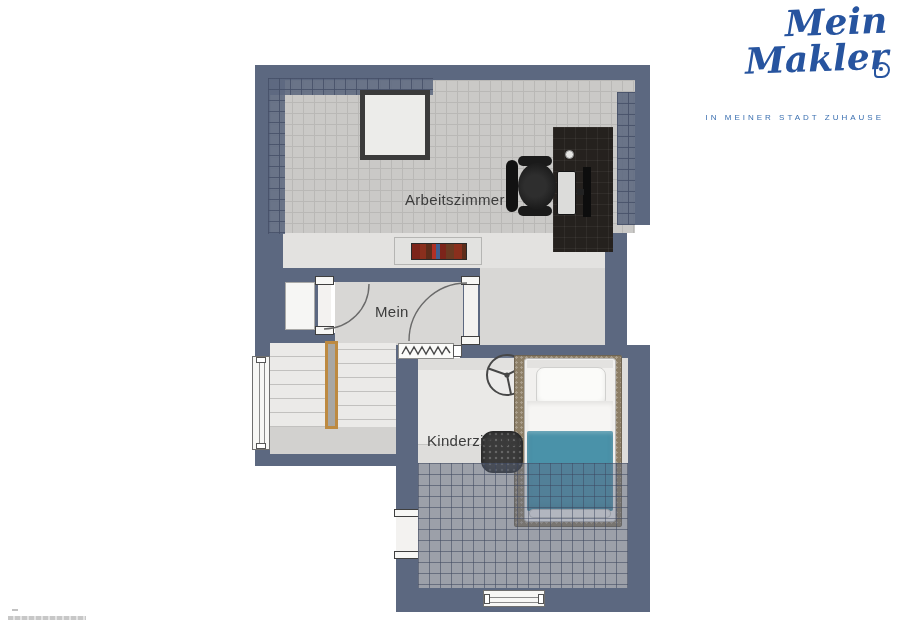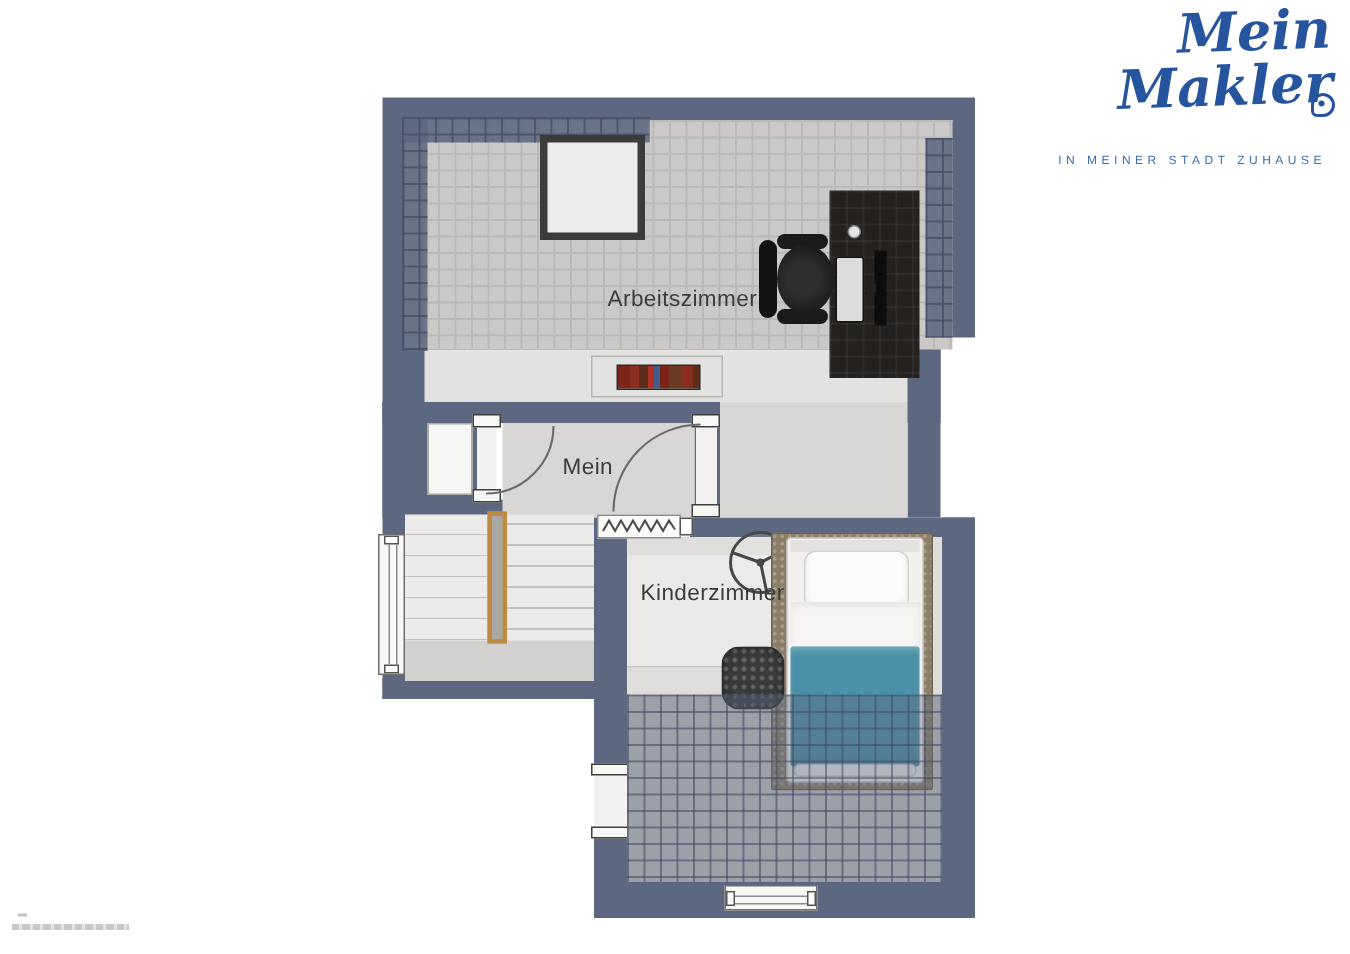--- a/index.html
+++ b/index.html
@@ -25,21 +25,21 @@
   .frame-post{position:absolute;background:#f7f7f5;border:1px solid #3f3f3f;box-sizing:border-box;}
   .door-channel{position:absolute;background:#f3f2f0;}
   .window{position:absolute;background:#f7f7f5;border:1px solid #6f6f6f;box-sizing:border-box;}
   .logo{position:absolute;top:6px;right:12px;text-align:right;width:250px;}
   .logo .brand{font-family:"DejaVu Serif",serif;font-style:italic;font-weight:bold;
        font-size:36px;color:#27549f;line-height:1;display:inline-block;transform:rotate(-2deg);}
   .logo .pin{display:inline-block;width:12px;height:12px;border:2.5px solid #27549f;
        border-radius:50% 50% 50% 4px;position:relative;top:-16px;left:2px;}
   .logo .pin i{position:absolute;left:3px;top:3px;width:4px;height:4px;border-radius:50%;
        background:#27549f;}
-  .logo .tagline{font-size:8px;letter-spacing:3px;color:#3a6fb0;margin-top:3px;margin-right:4px;}
+  .logo .tagline{font-size:8px;letter-spacing:3px;color:#3a6fb0;margin-top:15px;margin-right:4px;}
 </style>
 </head>
 <body>
 
 <div class="abs" style="left:0;top:0;width:900px;height:636px;">
 
   <div class="w" style="left:255px;top:65px;width:395px;height:217px;"></div>
   <div class="abs" style="left:627px;top:225px;width:23px;height:57px;background:#fff;"></div>
   <div class="w" style="left:605px;top:225px;width:22px;height:120px;"></div>
   <div class="w" style="left:255px;top:268px;width:225px;height:14px;"></div>
@@ -152,21 +152,21 @@
     <div class="abs" style="left:4px;top:150px;width:82px;height:9px;background:#efeeec;border:1px solid #c5c4c2;border-radius:4px;box-sizing:border-box;"></div>
   </div>
 
   <div class="abs" style="left:481px;top:431px;width:42px;height:42px;background-color:#3a3a3a;
        background-image:radial-gradient(rgba(255,255,255,0.22) 1.4px,transparent 1.6px);background-size:6px 6px;border-radius:12px;box-shadow:inset 0 0 6px rgba(0,0,0,0.6);"></div>
 
   <div class="hatch-soft" style="left:418px;top:463px;width:210px;height:125px;"></div>
 
   <div class="roomlabel" style="left:405px;top:191px;">Arbeitszimmer</div>
   <div class="roomlabel" style="left:375px;top:303px;">Mein</div>
-  <div class="roomlabel" style="left:427px;top:387px;">Kinderzimmer</div>
+  <div class="roomlabel" style="left:427px;top:432px;">Kinderzimmer</div>
 </div>
 
 <div class="logo">
   <span class="brand">Mein Makler</span><span class="pin"><i></i></span>
   <div class="tagline">IN MEINER STADT ZUHAUSE</div>
 </div>
 
 <div class="abs" style="left:8px;top:608px;width:90px;height:16px;">
   <div class="abs" style="left:4px;top:1px;width:6px;height:2px;background:#c2c2c2;"></div>
   <div class="abs" style="left:0;top:8px;width:78px;height:4px;opacity:.55;background:repeating-linear-gradient(90deg,#9a9a9a 0 5px,#cfcfcf 5px 7px);"></div>

